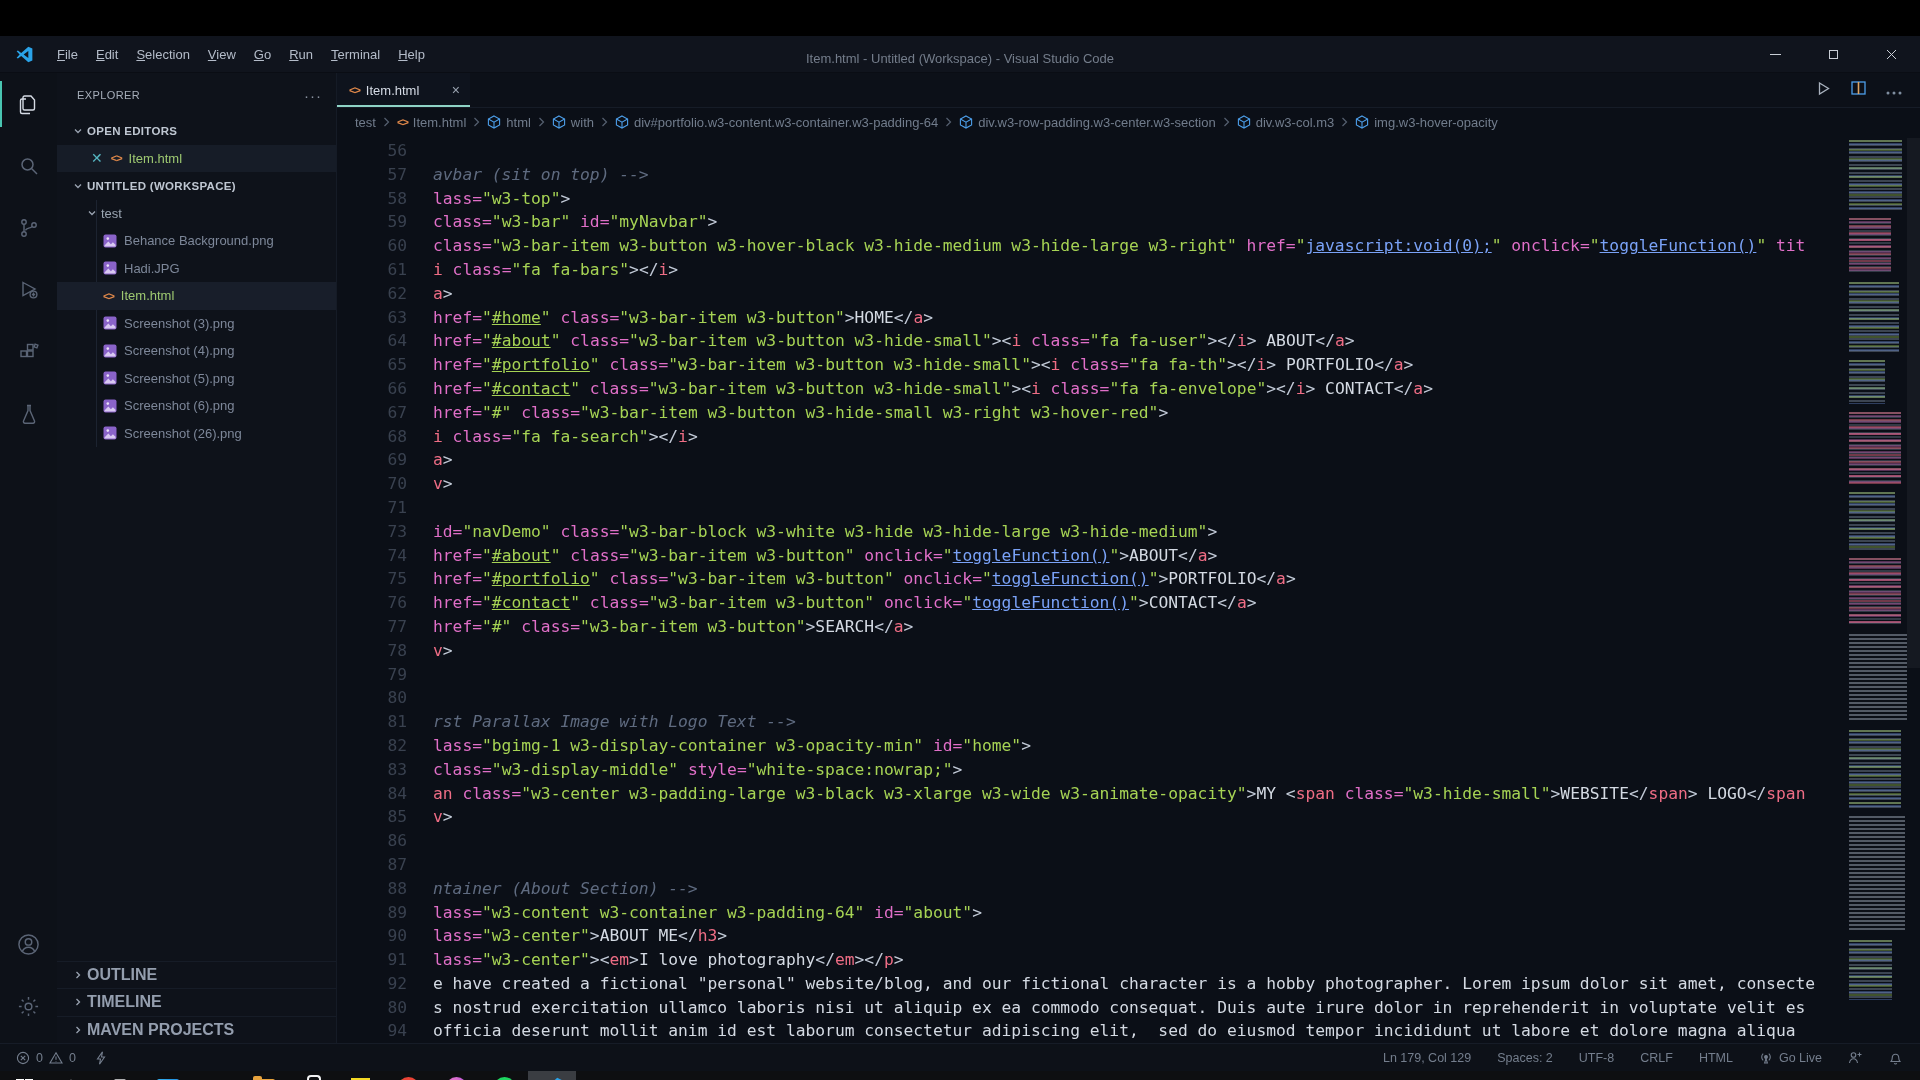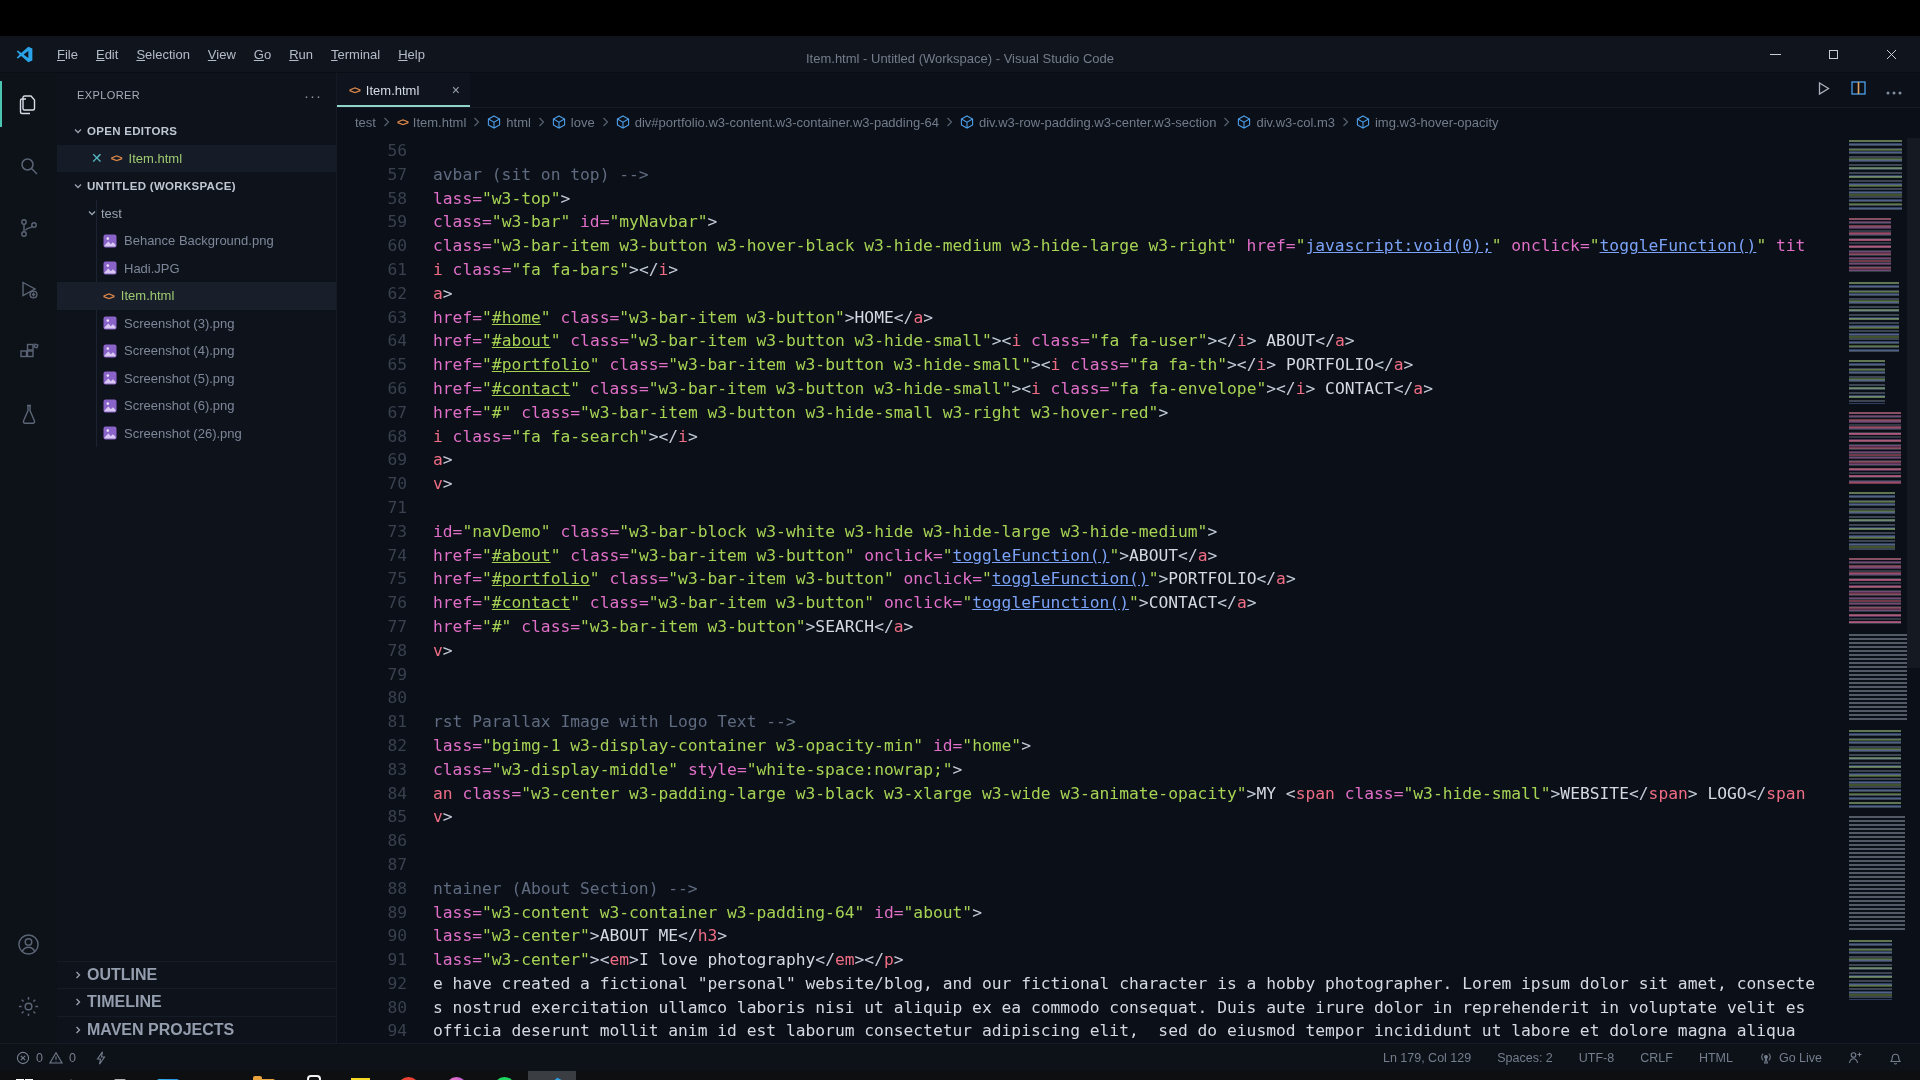--- a/index.html
+++ b/index.html
@@ -62,21 +62,21 @@
   .tab .html-fi{ margin-right:6px; }
   .tab-close{ margin-left:auto; color:#9aa3b0; font-size:14px; }
   .editor-actions{ margin-left:auto; display:flex; align-items:center; gap:20px; padding-right:18px; color:#a9b2be; }
   .breadcrumbs{ height:28px; display:flex; align-items:center; padding-left:18px; font-size:13px; color:#717c8c; white-space:nowrap; overflow:hidden; }
   .bc-item{ display:flex; align-items:center; gap:5px; }
   .bc-sep{ margin:0 7px; color:#566070; }
   .codewrap{ flex:1; position:relative; overflow:hidden; font-family:"DejaVu Sans Mono", monospace; font-size:16.3px; }
   .codepane{ position:absolute; top:3px; left:0; right:0; }
   .code-line{ display:flex; height:23.8px; line-height:23.8px; white-space:pre; }
   .lnum{ flex:none; width:70px; text-align:right; margin-right:26px; color:#39414f; }
-  .c-cm{ color:#5f6b80; }
+  .c-cm{ color:#5f6b80; font-style:italic; }
   .c-at{ color:#e06fc8; }
   .c-st{ color:#a6d354; }
   .c-ln{ color:#a6d354; text-decoration:underline; }
   .c-bl{ color:#7aa2f7; text-decoration:underline; }
   .c-tg{ color:#ee6d85; }
   .c-pn{ color:#c3cbd8; }
   .c-tx{ color:#d4dae3; }
   
   .minimap{ position:absolute; top:0; bottom:0; right:14px; width:62px; background:#0b0f17; padding-top:4px; }
   .mmb{ margin:0 3px 8px 5px; }
@@ -430,21 +430,21 @@
           <span class="bc-sep"><svg width="7" height="10" viewBox="0 0 7 10" fill="none" stroke="#566070" stroke-width="1.2">
               <path d="M1.5 1 5.5 5 1.5 9"></path>
             </svg></span>
           <span class="bc-item">
             <span style="display:inline-flex">
               <svg width="14" height="14" viewBox="0 0 14 14" fill="none" stroke="#4d9fea" stroke-width="1.1">
                 <path d="M7 1 12.6 4.1 V 9.9 L 7 13 L 1.4 9.9 V 4.1 Z"></path>
                 <path d="M1.4 4.1 7 7.2 12.6 4.1 M7 7.2 V13"></path>
               </svg>
             </span>
-            <span>love</span>
+            <span>with</span>
           </span>
           <span class="bc-sep"><svg width="7" height="10" viewBox="0 0 7 10" fill="none" stroke="#566070" stroke-width="1.2">
               <path d="M1.5 1 5.5 5 1.5 9"></path>
             </svg></span>
           <span class="bc-item">
             <span style="display:inline-flex">
               <svg width="14" height="14" viewBox="0 0 14 14" fill="none" stroke="#4d9fea" stroke-width="1.1">
                 <path d="M7 1 12.6 4.1 V 9.9 L 7 13 L 1.4 9.9 V 4.1 Z"></path>
                 <path d="M1.4 4.1 7 7.2 12.6 4.1 M7 7.2 V13"></path>
               </svg>

